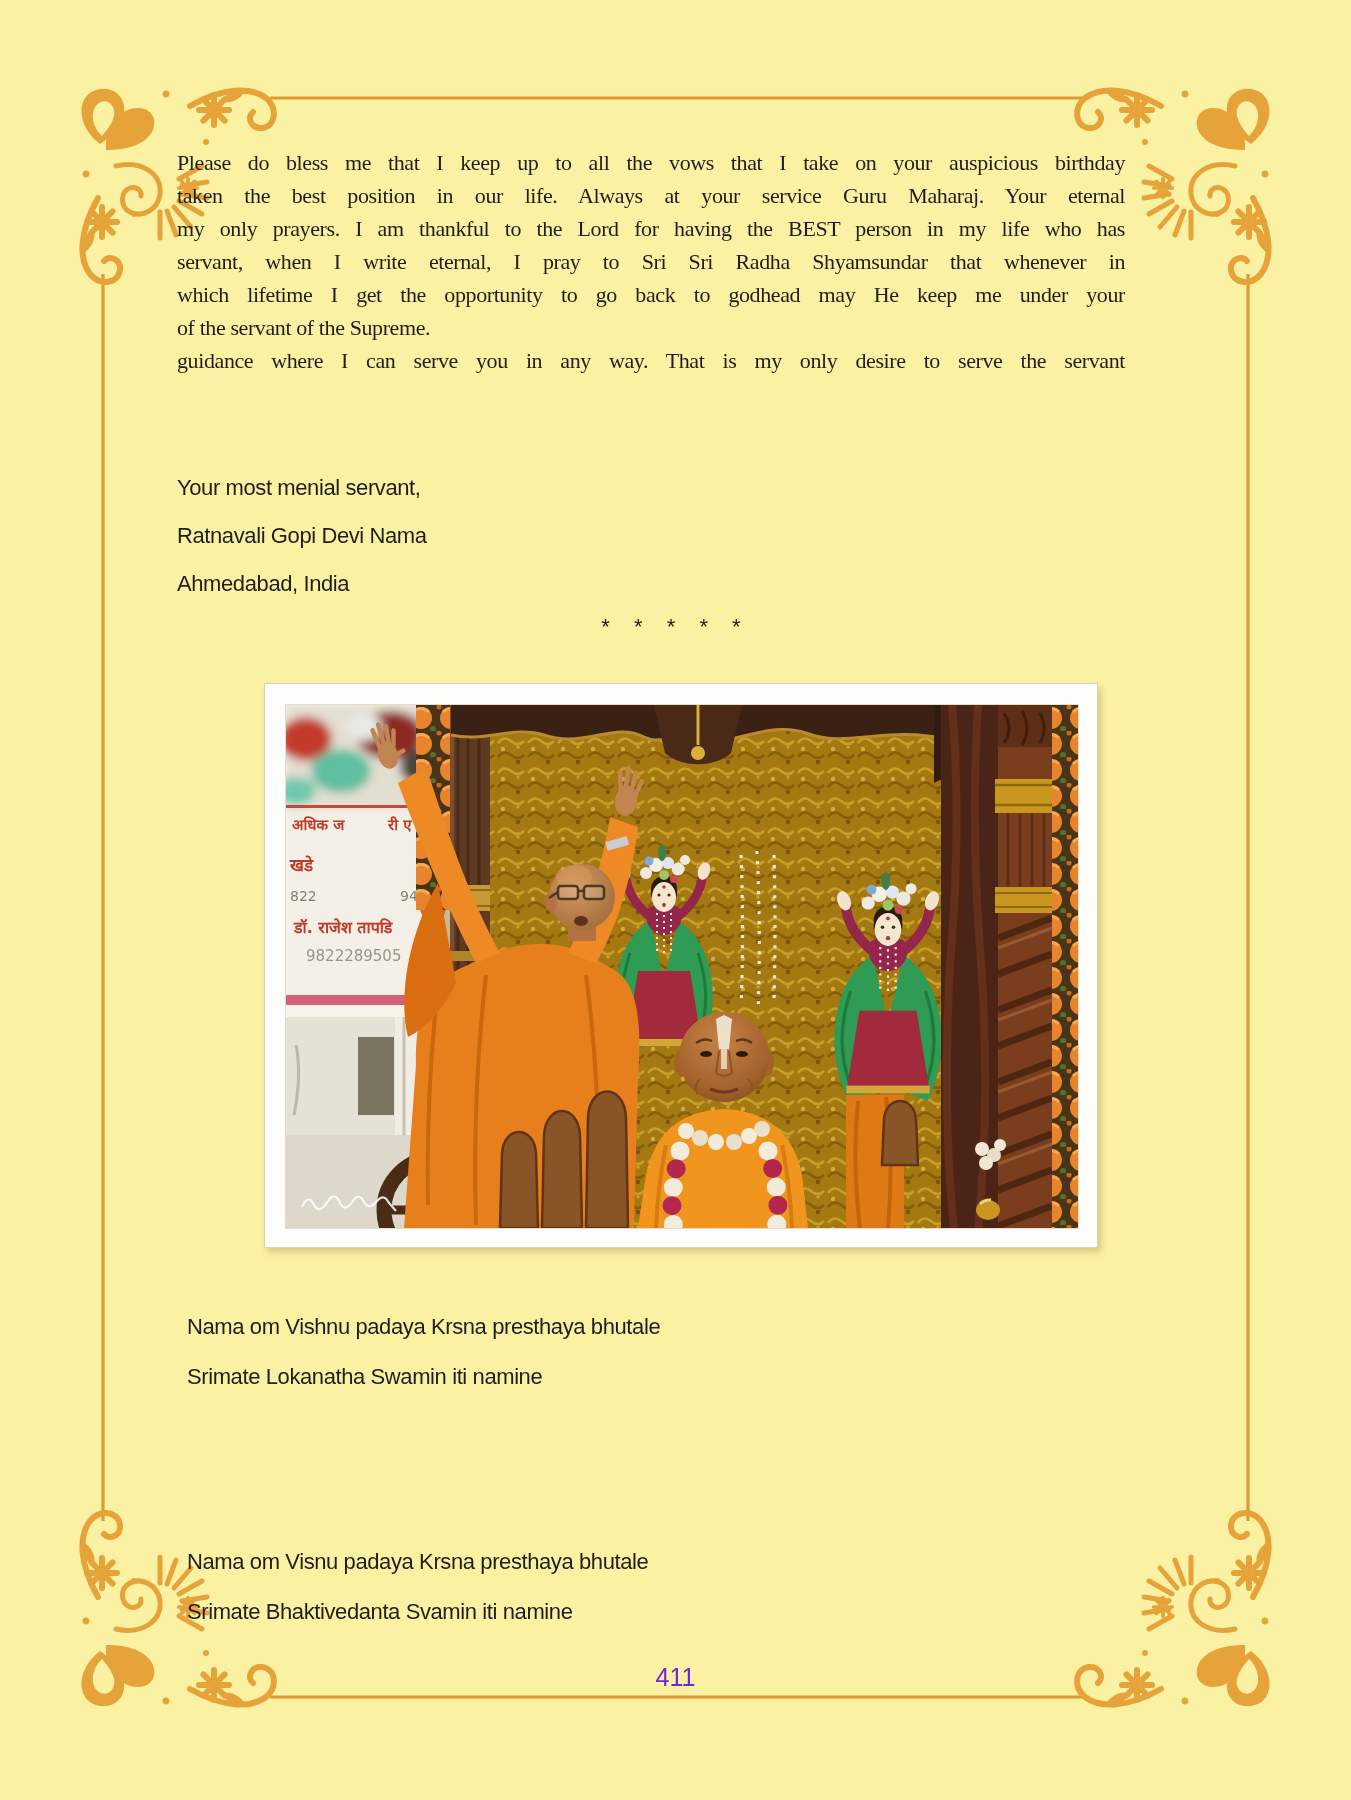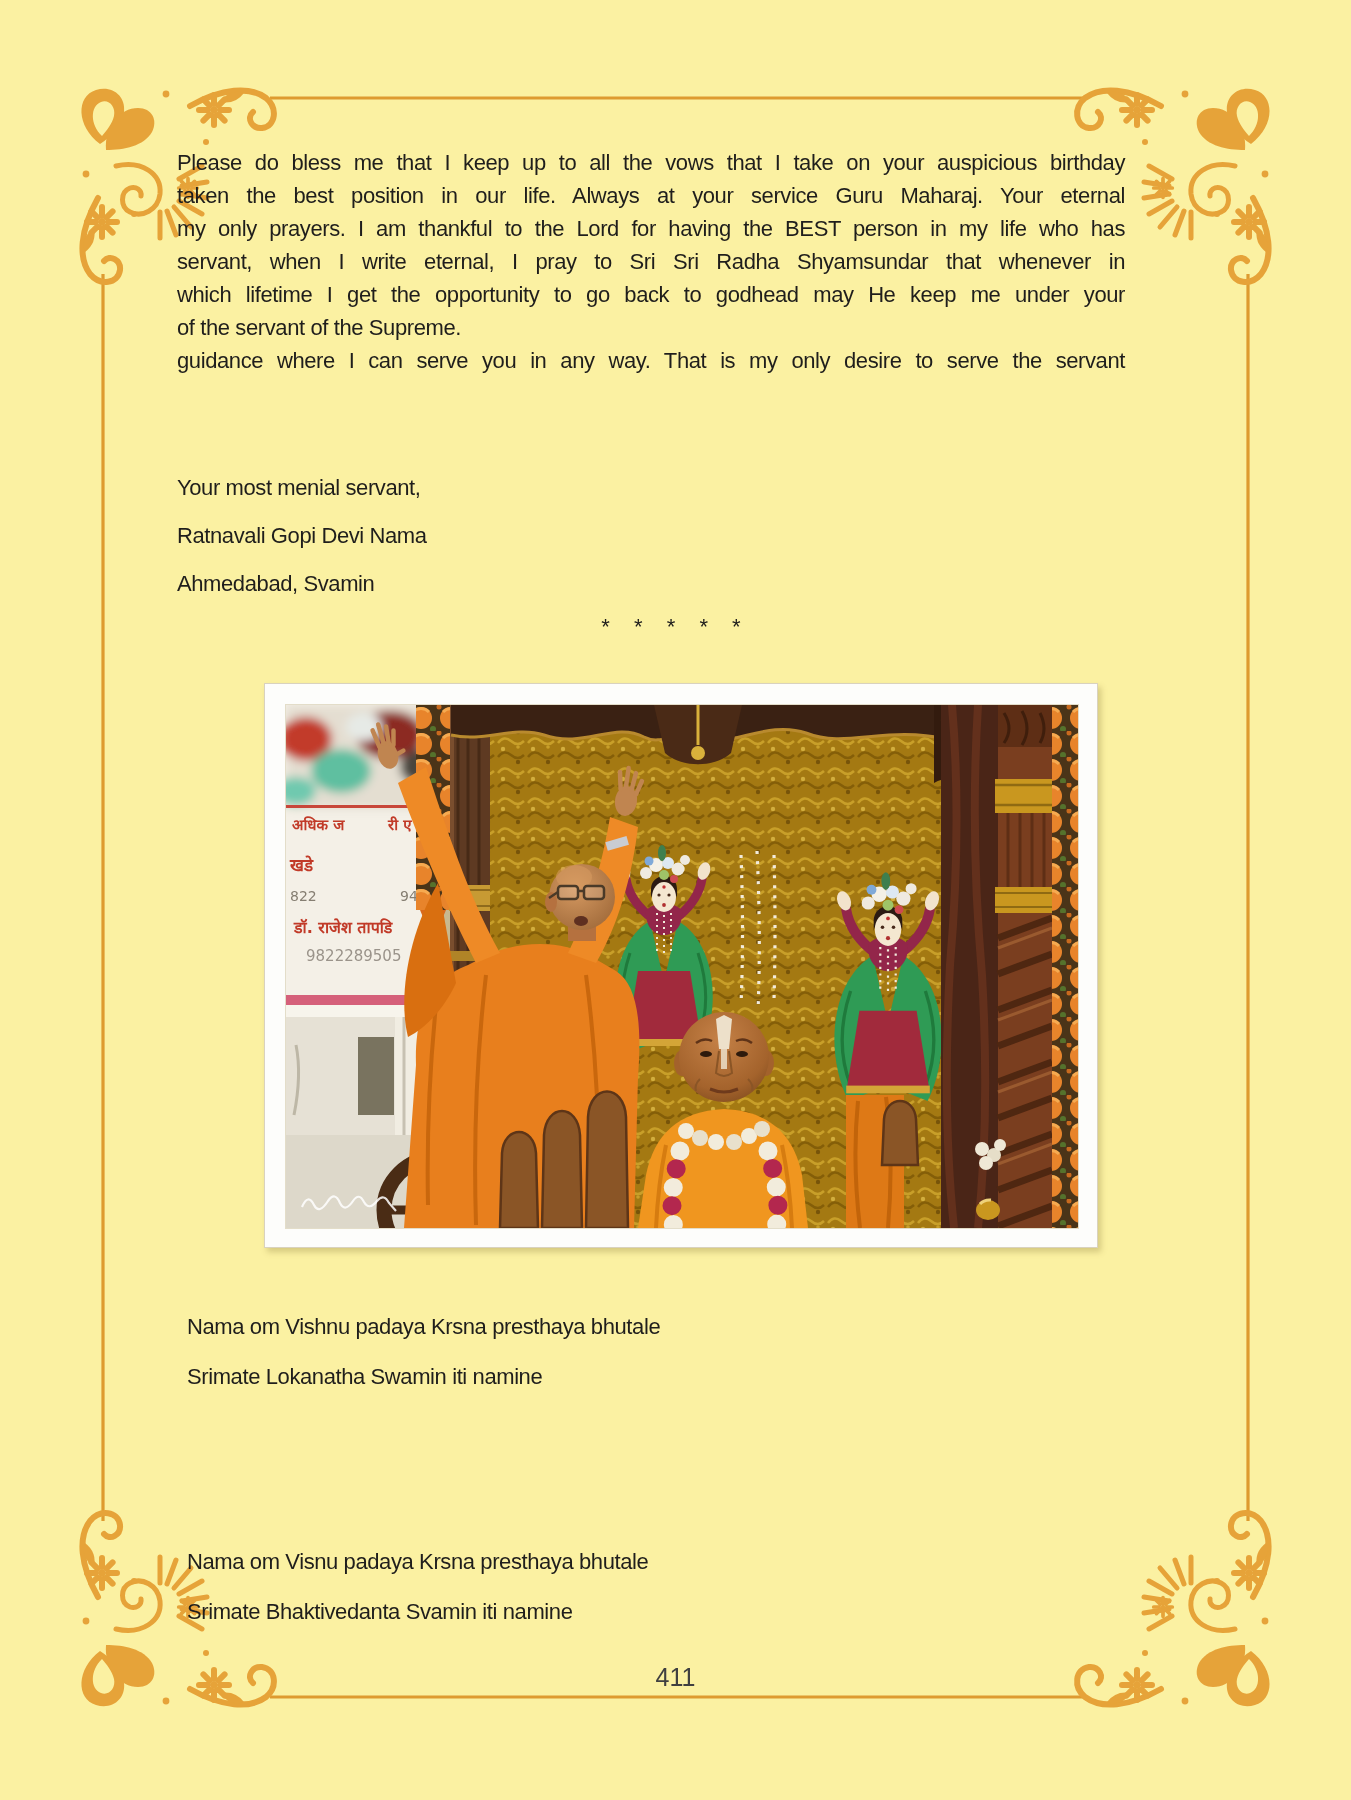--- a/index.html
+++ b/index.html
@@ -1,36 +1,36 @@
 <!DOCTYPE html>
 <html><head>
 <meta charset="utf-8">
 <style>
   html,body{margin:0;padding:0;}
   body{background:#FBF1A2;font-family:"Liberation Sans","DejaVu Sans",sans-serif;}
   #page{position:relative;width:1351px;height:1800px;background:#FBF1A2;overflow:hidden;}
   #borderart{position:absolute;left:0;top:0;width:1351px;height:1800px;pointer-events:none;}
   .textcol{position:absolute;left:177px;width:948px;color:#1F1E1C;font-size:22px;letter-spacing:-0.4px;}
   #letter-body{top:146px;line-height:33px;}
-  .jline{text-align:justify;text-align-last:justify;white-space:normal;}
+  .jline{text-align:justify;text-align-last:justify;white-space:normal;font-family:Liberation Serif, serif;}
   .jline.last{text-align:last;text-align-last:left;}
   #signature-block{top:476px;}
   .sig-line{height:48px;line-height:24px;}
   #star-separator{position:absolute;top:614px;left:0;width:1351px;text-align:center;
     font-size:22px;letter-spacing:9px;color:#1F1E1C;}
   #photo-frame{position:absolute;left:264px;top:683px;width:792px;height:523px;
     background:#FDFDFB;padding:20px;border:1px solid #D9D2BE;
     box-shadow:3px 4px 6px rgba(120,100,40,0.28);}
   #photo-frame svg{display:block;border:1px solid #E3DDC9;}
   .verse-block{line-height:27px;}
   #verse-1{top:1313px;}
   #verse-2{top:1548px;}
   .verse-line{height:50px;margin-left:10px;}
   #page-number{position:absolute;top:1663px;left:0;width:1351px;text-align:center;
-    font-size:25px;color:#404040;letter-spacing:0;}
+    font-size:25px;color:#6d28d9;letter-spacing:0;}
 </style>
 </head>
 <body>
 
 <div id="page">
 
   <svg id="borderart" viewBox="0 0 1351 1800" xmlns="http://www.w3.org/2000/svg">
     <defs>
       <g id="daisy" fill="none" stroke="#E6A339" stroke-width="6" stroke-linecap="round">
         <path d="M0,-6 L0,-15 M4.4,-4.4 L10.6,-10.6 M6,0 L15,0 M4.4,4.4 L10.6,10.6 M0,6 L0,15 M-4.4,4.4 L-10.6,10.6 M-6,0 L-15,0 M-4.4,-4.4 L-10.6,-10.6"></path>
@@ -89,21 +89,21 @@
     <div class="jline">my only prayers. I am thankful to the Lord for having the BEST person in my life who has</div>
     <div class="jline">servant, when I write eternal, I pray to Sri Sri Radha Shyamsundar that whenever in</div>
     <div class="jline">which lifetime I get the opportunity to go back to godhead may He keep me under your</div>
     <div class="jline last">of the servant of the Supreme.</div>
     <div class="jline">guidance where I can serve you in any way. That is my only desire to serve the servant</div>
   </div>
 
   <div id="signature-block" class="textcol">
     <div class="sig-line">Your most menial servant,</div>
     <div class="sig-line">Ratnavali Gopi Devi Nama</div>
-    <div class="sig-line">Ahmedabad, Svamin</div>
+    <div class="sig-line">Ahmedabad, India</div>
   </div>
 
   <div id="star-separator">* * * * *</div>
 
   <div id="photo-frame">
     <svg width="792" height="523" viewBox="0 0 792 523" xmlns="http://www.w3.org/2000/svg" font-family="'DejaVu Sans','Liberation Sans',sans-serif">
       <defs>
         <filter id="blur5" x="-30%" y="-30%" width="160%" height="160%">
             <feGaussianBlur stdDeviation="5"></feGaussianBlur>
           </filter>

